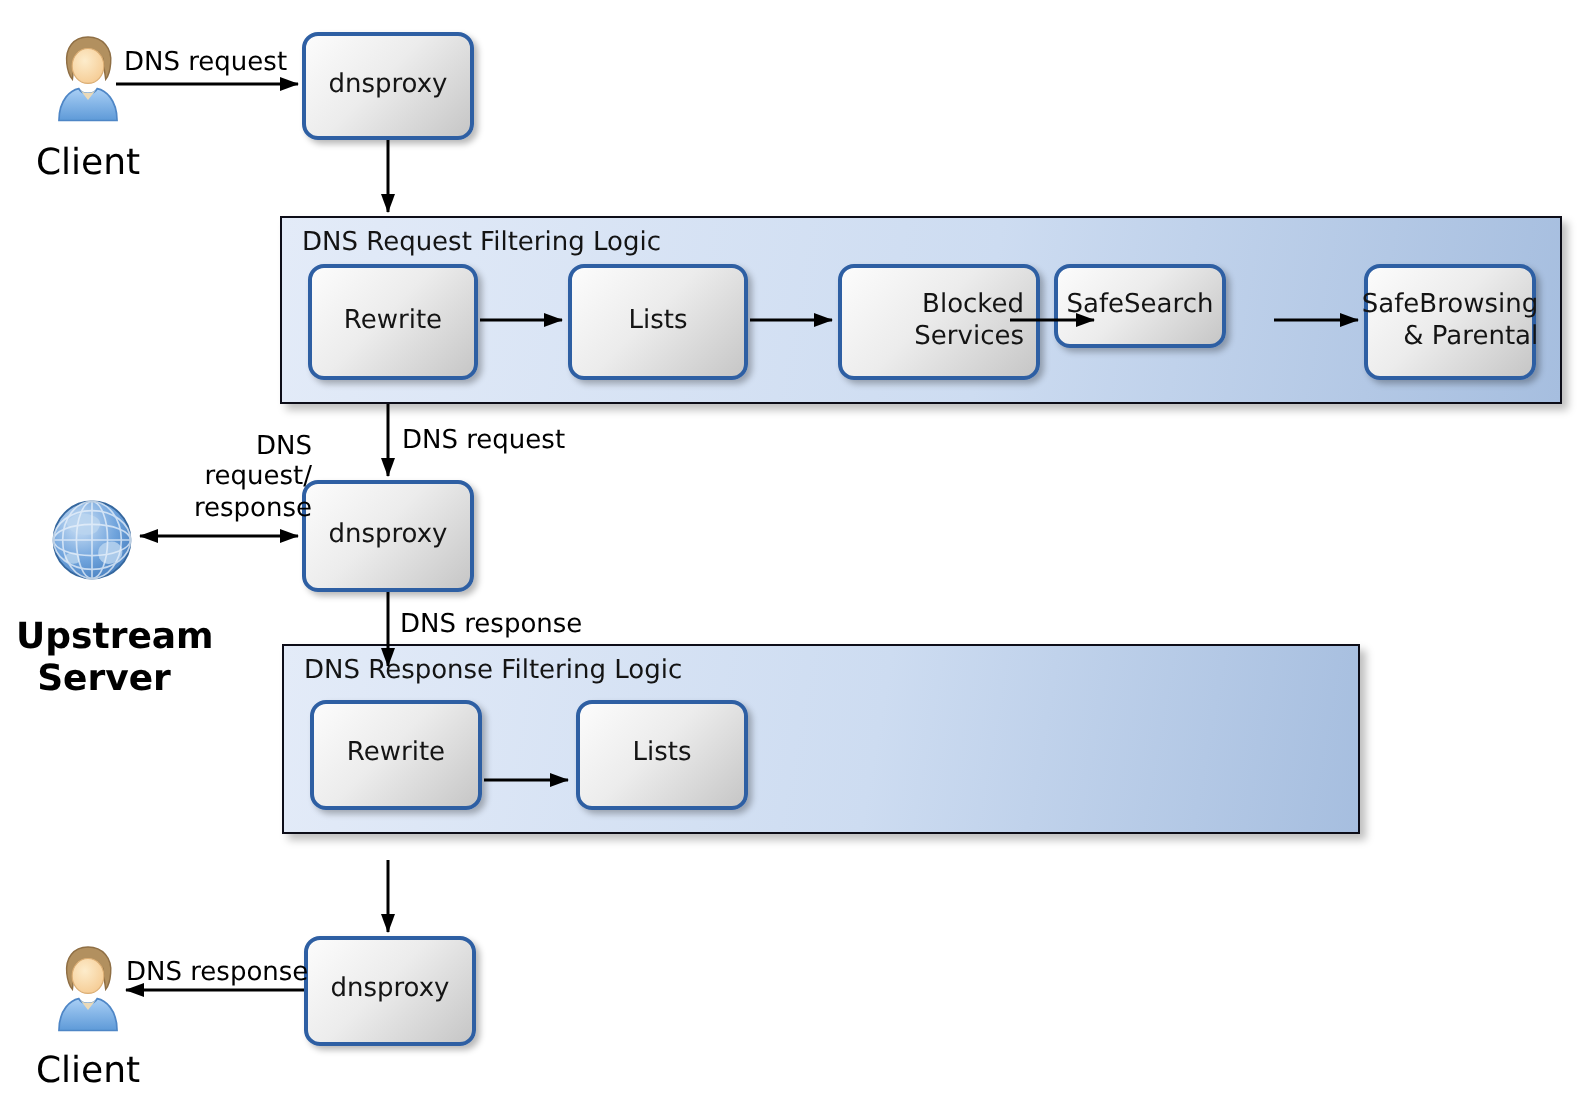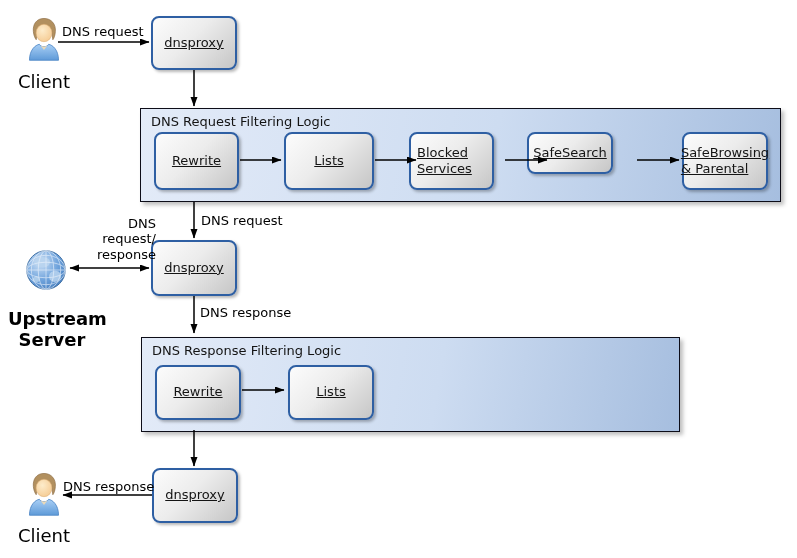--- a/index.html
+++ b/index.html
@@ -20,25 +20,24 @@
   
   .node {
     position: absolute;
     border: 2px solid var(--node-border, #2e5fa3);
     border-radius: 8px;
     background: linear-gradient(135deg, #fcfcfc 0%, #ececec 45%, #d4d4d4 80%, #c6c6c6 100%);
     box-shadow: 2px 2px 3px rgba(0,0,0,0.28);
     display: flex;
     align-items: center;
     justify-content: center;
-    text-align: left;
+    text-align: right;
     line-height: 1.25;
     color: #141414;
     box-sizing: border-box;
-    text-decoration: underline;
   }
   
   .container-box {
     position: absolute;
     border: 1.5px solid var(--container-border, #0d0d18);
     background: linear-gradient(100deg, var(--container-fill-left, #e3ebf8) 0%, #cddcf1 55%, var(--container-fill-right, #a6bedf) 100%);
     box-shadow: 3px 3px 4px rgba(0,0,0,0.25);
     box-sizing: border-box;
   }
   .container-title {
@@ -137,26 +136,26 @@
   <div class="actor-label" style="left:17px; top:525px; width:54px;">Client</div>
 
   <div class="node" style="left:151px; top:16px; width:86px; height:54px;">dnsproxy</div>
   <div class="node" style="left:151px; top:240px; width:86px; height:56px;">dnsproxy</div>
   <div class="node" style="left:152px; top:468px; width:86px; height:55px;">dnsproxy</div>
 
   <div class="container-box" style="left:140px; top:108px; width:641px; height:94px;">
     <div class="container-title">DNS Request Filtering Logic</div>
     <div class="node" style="left:13px; top:23px; width:85px; height:58px;">Rewrite</div>
     <div class="node" style="left:143px; top:23px; width:90px; height:58px;">Lists</div>
-    <div class="node" style="left:268px; top:23px; width:85px; height:58px; padding:0 6px;">Blocked Services</div>
+    <div class="node" style="left:278px; top:23px; width:101px; height:58px; padding:0 6px;">Blocked Services</div>
     <div class="node" style="left:386px; top:23px; width:86px; height:42px;">SafeSearch</div>
     <div class="node" style="left:541px; top:23px; width:86px; height:58px; padding:17px 1px;">SafeBrowsing &amp; Parental</div>
   </div>
 
-  <div class="container-box" style="left:141px; top:337px; width:539px; height:95px;">
+  <div class="container-box" style="left:141px; top:322px; width:539px; height:95px;">
     <div class="container-title">DNS Response Filtering Logic</div>
     <div class="node" style="left:13px; top:27px; width:86px; height:55px;">Rewrite</div>
     <div class="node" style="left:146px; top:27px; width:86px; height:55px;">Lists</div>
   </div>
 
   <div class="edge-label" style="left:62px; top:24px;">DNS request</div>
   <div class="edge-label" style="left:201px; top:213px;">DNS request</div>
   <div class="edge-label" style="left:68px; top:216px; width:88px; text-align:right;">DNS
 request/
 response</div>

